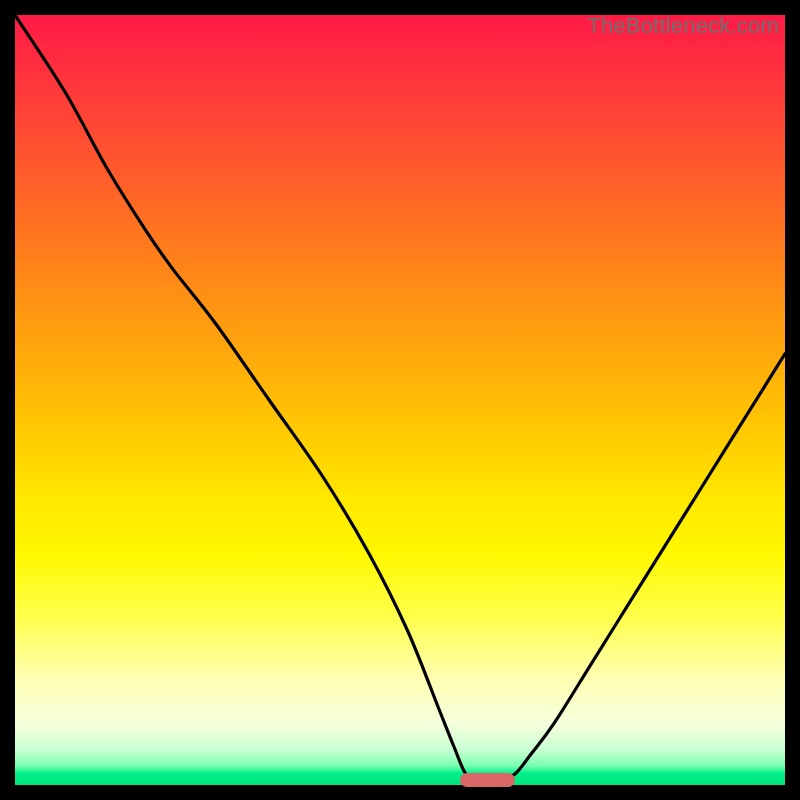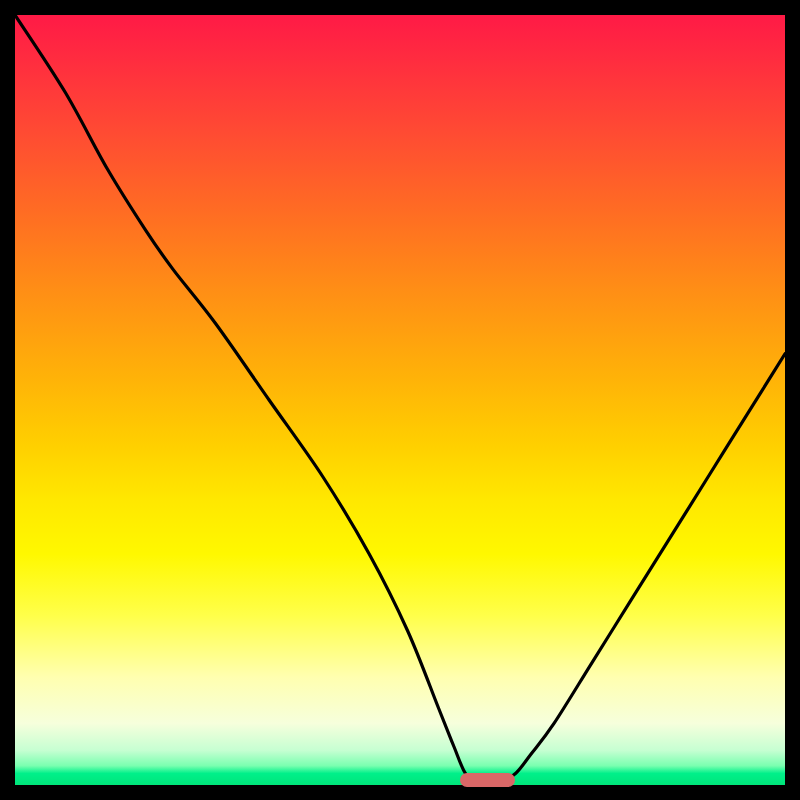--- a/index.html
+++ b/index.html
@@ -70,14 +70,15 @@
 
 <div class="frame">
   <div class="plot">
 
     <svg viewBox="0 0 770 770" preserveAspectRatio="none">
       <path d="M 0 0 C 8.341666666666667 12.833333333333334, 34.650000000000006 51.33333333333333, 50.050000000000004 77 C 65.45 102.66666666666667, 78.925 130.9, 92.39999999999999 154 C 105.87499999999999 177.1, 119.99166666666667 198.91666666666669, 130.9 215.60000000000002 C 141.80833333333334 232.28333333333336, 146.29999999999998 238.70000000000002, 157.85 254.10000000000002 C 169.4 269.5, 184.15833333333336 286.18333333333334, 200.20000000000002 308 C 216.24166666666667 329.81666666666666, 236.13333333333335 359.3333333333333, 254.10000000000002 385 C 272.06666666666666 410.6666666666667, 291.31666666666666 436.3333333333333, 308 462 C 324.68333333333334 487.6666666666667, 340.0833333333333 513.3333333333334, 354.2 539 C 368.31666666666666 564.6666666666666, 381.15 590.3333333333334, 392.7 616 C 404.25 641.6666666666666, 415.80000000000007 673.75, 423.50000000000006 693 C 431.20000000000005 712.25, 434.4083333333333 720.5916666666667, 438.9 731.5 C 443.39166666666665 742.4083333333333, 446.59999999999997 752.6750000000001, 450.45 758.45 C 454.3 764.225, 456.225 764.8666666666667, 462 766.15 C 467.775 767.4333333333333, 478.68333333333334 767.4333333333333, 485.1 766.15 C 491.5166666666667 764.8666666666667, 495.3666666666667 762.9416666666667, 500.5 758.45 C 505.6333333333333 753.9583333333334, 509.4833333333333 747.5416666666667, 515.9 739.2 C 522.3166666666666 730.8583333333333, 528.7333333333333 723.8, 539 708.4 C 549.2666666666667 693, 564.6666666666666 667.3333333333333, 577.5 646.8 C 590.3333333333334 626.2666666666667, 603.1666666666666 605.7333333333333, 616 585.2 C 628.8333333333334 564.6666666666667, 641.6666666666666 544.1333333333333, 654.5 523.6 C 667.3333333333334 503.06666666666666, 680.1666666666666 482.5333333333333, 693 462 C 705.8333333333334 441.4666666666667, 718.6666666666666 420.9333333333334, 731.5 400.40000000000003 C 744.3333333333334 379.8666666666667, 763.5833333333334 349.0666666666666, 770 338.79999999999995" fill="none" stroke="#000" stroke-width="3.2" stroke-linejoin="round" stroke-linecap="round" id="curve-path"></path>
     </svg>
 
     <div class="marker" id="marker" style="left: 445px; top: 758px; width: 55px; height: 14px; background: rgb(217, 103, 103);"></div>
 
+    <div class="watermark">TheBottleneck.com</div>
   </div>
 </div>
 
 </body></html>

